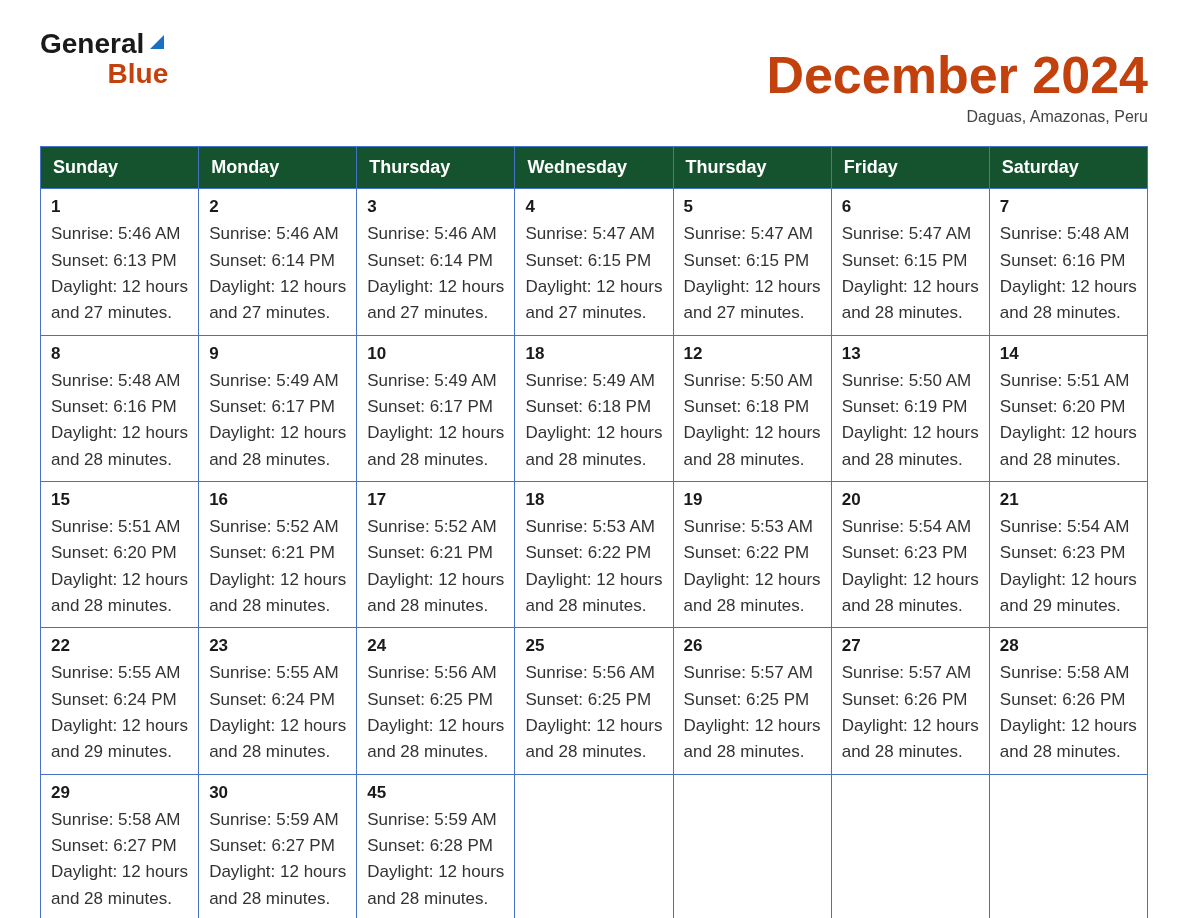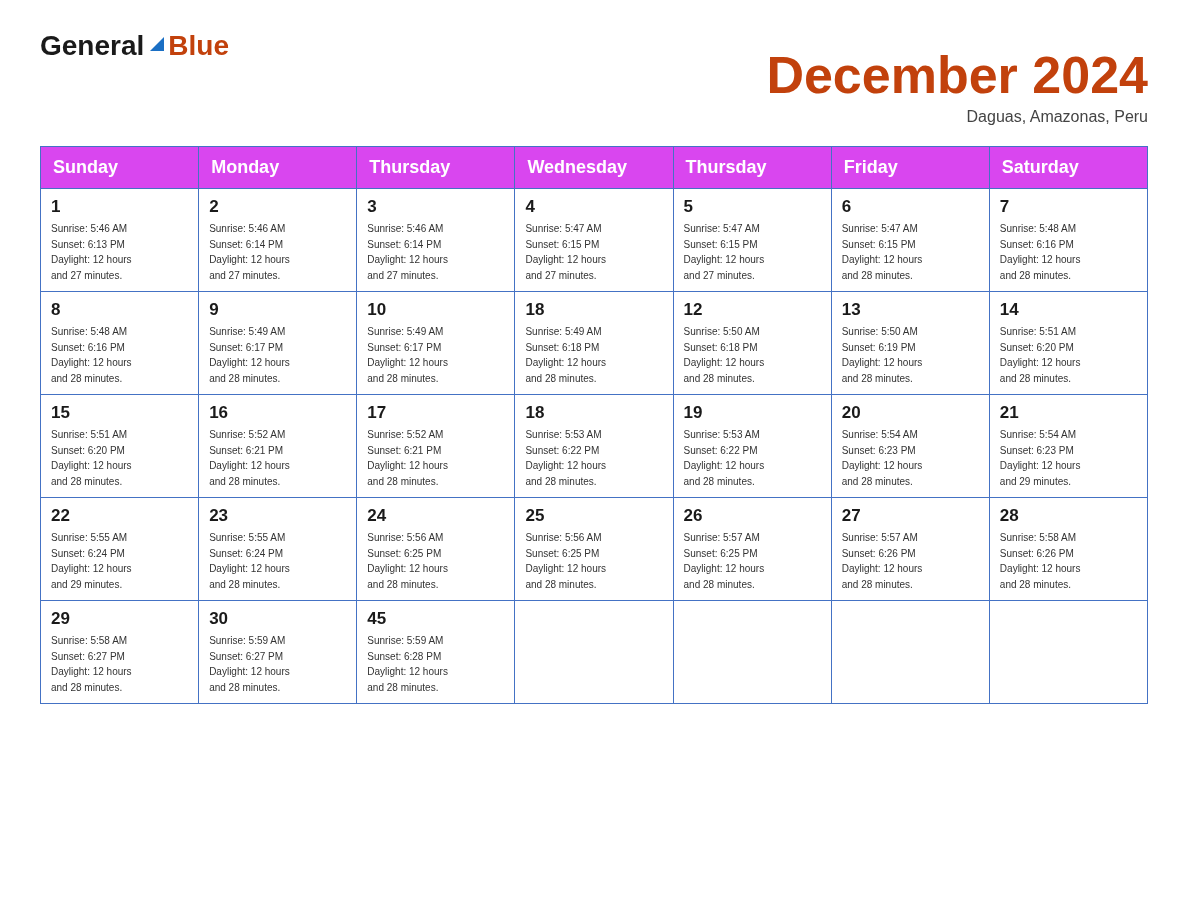--- a/index.html
+++ b/index.html
@@ -11,22 +11,22 @@
       min-height: 918px;
     }
     .header {
       display: flex;
       justify-content: space-between;
       align-items: flex-start;
       margin-bottom: 20px;
     }
     .logo {
       display: flex;
-      flex-direction: row;
-      align-items: center;
+      flex-direction: column;
+      align-items: flex-end;
     }
     .logo-text {
       font-size: 28px;
       font-weight: bold;
       color: #1a1a1a;
       line-height: 1;
     }
     .logo-line2 {
       font-size: 28px;
       font-weight: bold;
@@ -46,21 +46,21 @@
       font-size: 16px;
       color: #444;
       margin-top: 4px;
     }
     .calendar-table {
       width: 100%;
       border-collapse: collapse;
       border: 1.5px solid #4472c4;
     }
     .calendar-table th {
-      background-color: #d946ef;
+      background-color: #14532d;
       color: #fff;
       font-size: 18px;
       font-weight: bold;
       padding: 10px 12px;
       text-align: left;
       border: 1px solid #4472c4;
     }
     .calendar-table td {
       vertical-align: top;
       padding: 8px 10px;
@@ -68,21 +68,21 @@
       width: 14.28%;
       min-height: 100px;
     }
     .day-number {
       font-size: 17px;
       font-weight: bold;
       color: #1a1a1a;
       margin-bottom: 4px;
     }
     .day-info {
-      font-size: 10px;
+      font-size: 17px;
       color: #333;
       line-height: 1.55;
     }
     .empty-cell {
       background: #fff;
     }
     tr td {
       background: #fff;
     }
   </style>

